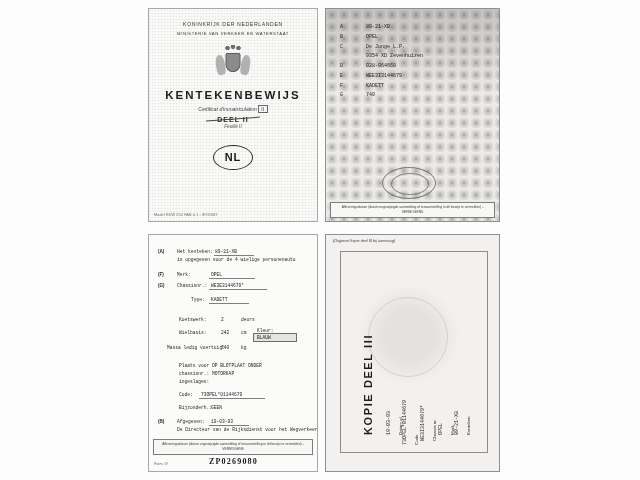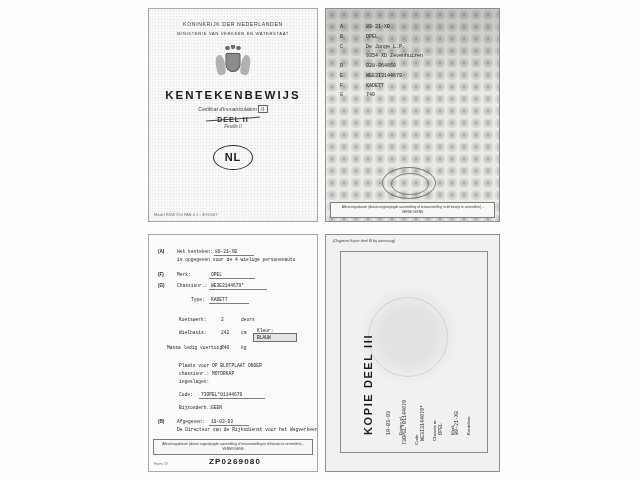--- a/index.html
+++ b/index.html
@@ -173,21 +173,21 @@
     position:absolute;height:1px;background:#7e7e7e;
   }
   #doc-part2 .boxed{
     position:absolute;border:1px solid #6d6d6d;background:#e4e4e2;
     font-size:4.6px;color:#1b1b1b;padding:1px 3px;
     font-family:"Liberation Mono", monospace;
   }
   #doc-part2 .serial{
     position:absolute;left:60px;bottom:5px;
     font-size:8px;font-weight:bold;letter-spacing:1.2px;color:#1a1a1a;
-    font-family:Liberation Sans, sans-serif;
+    font-family:Liberation Serif, serif;
   }
   #doc-part2 .formcode{
     position:absolute;left:5px;bottom:5px;font-size:3.6px;color:#666;
   }
 
   
   #doc-copy{
     left:325px;top:234px;width:175px;height:238px;
     background:#f2f1ef;border:1px solid #8f8f8f;
   }

